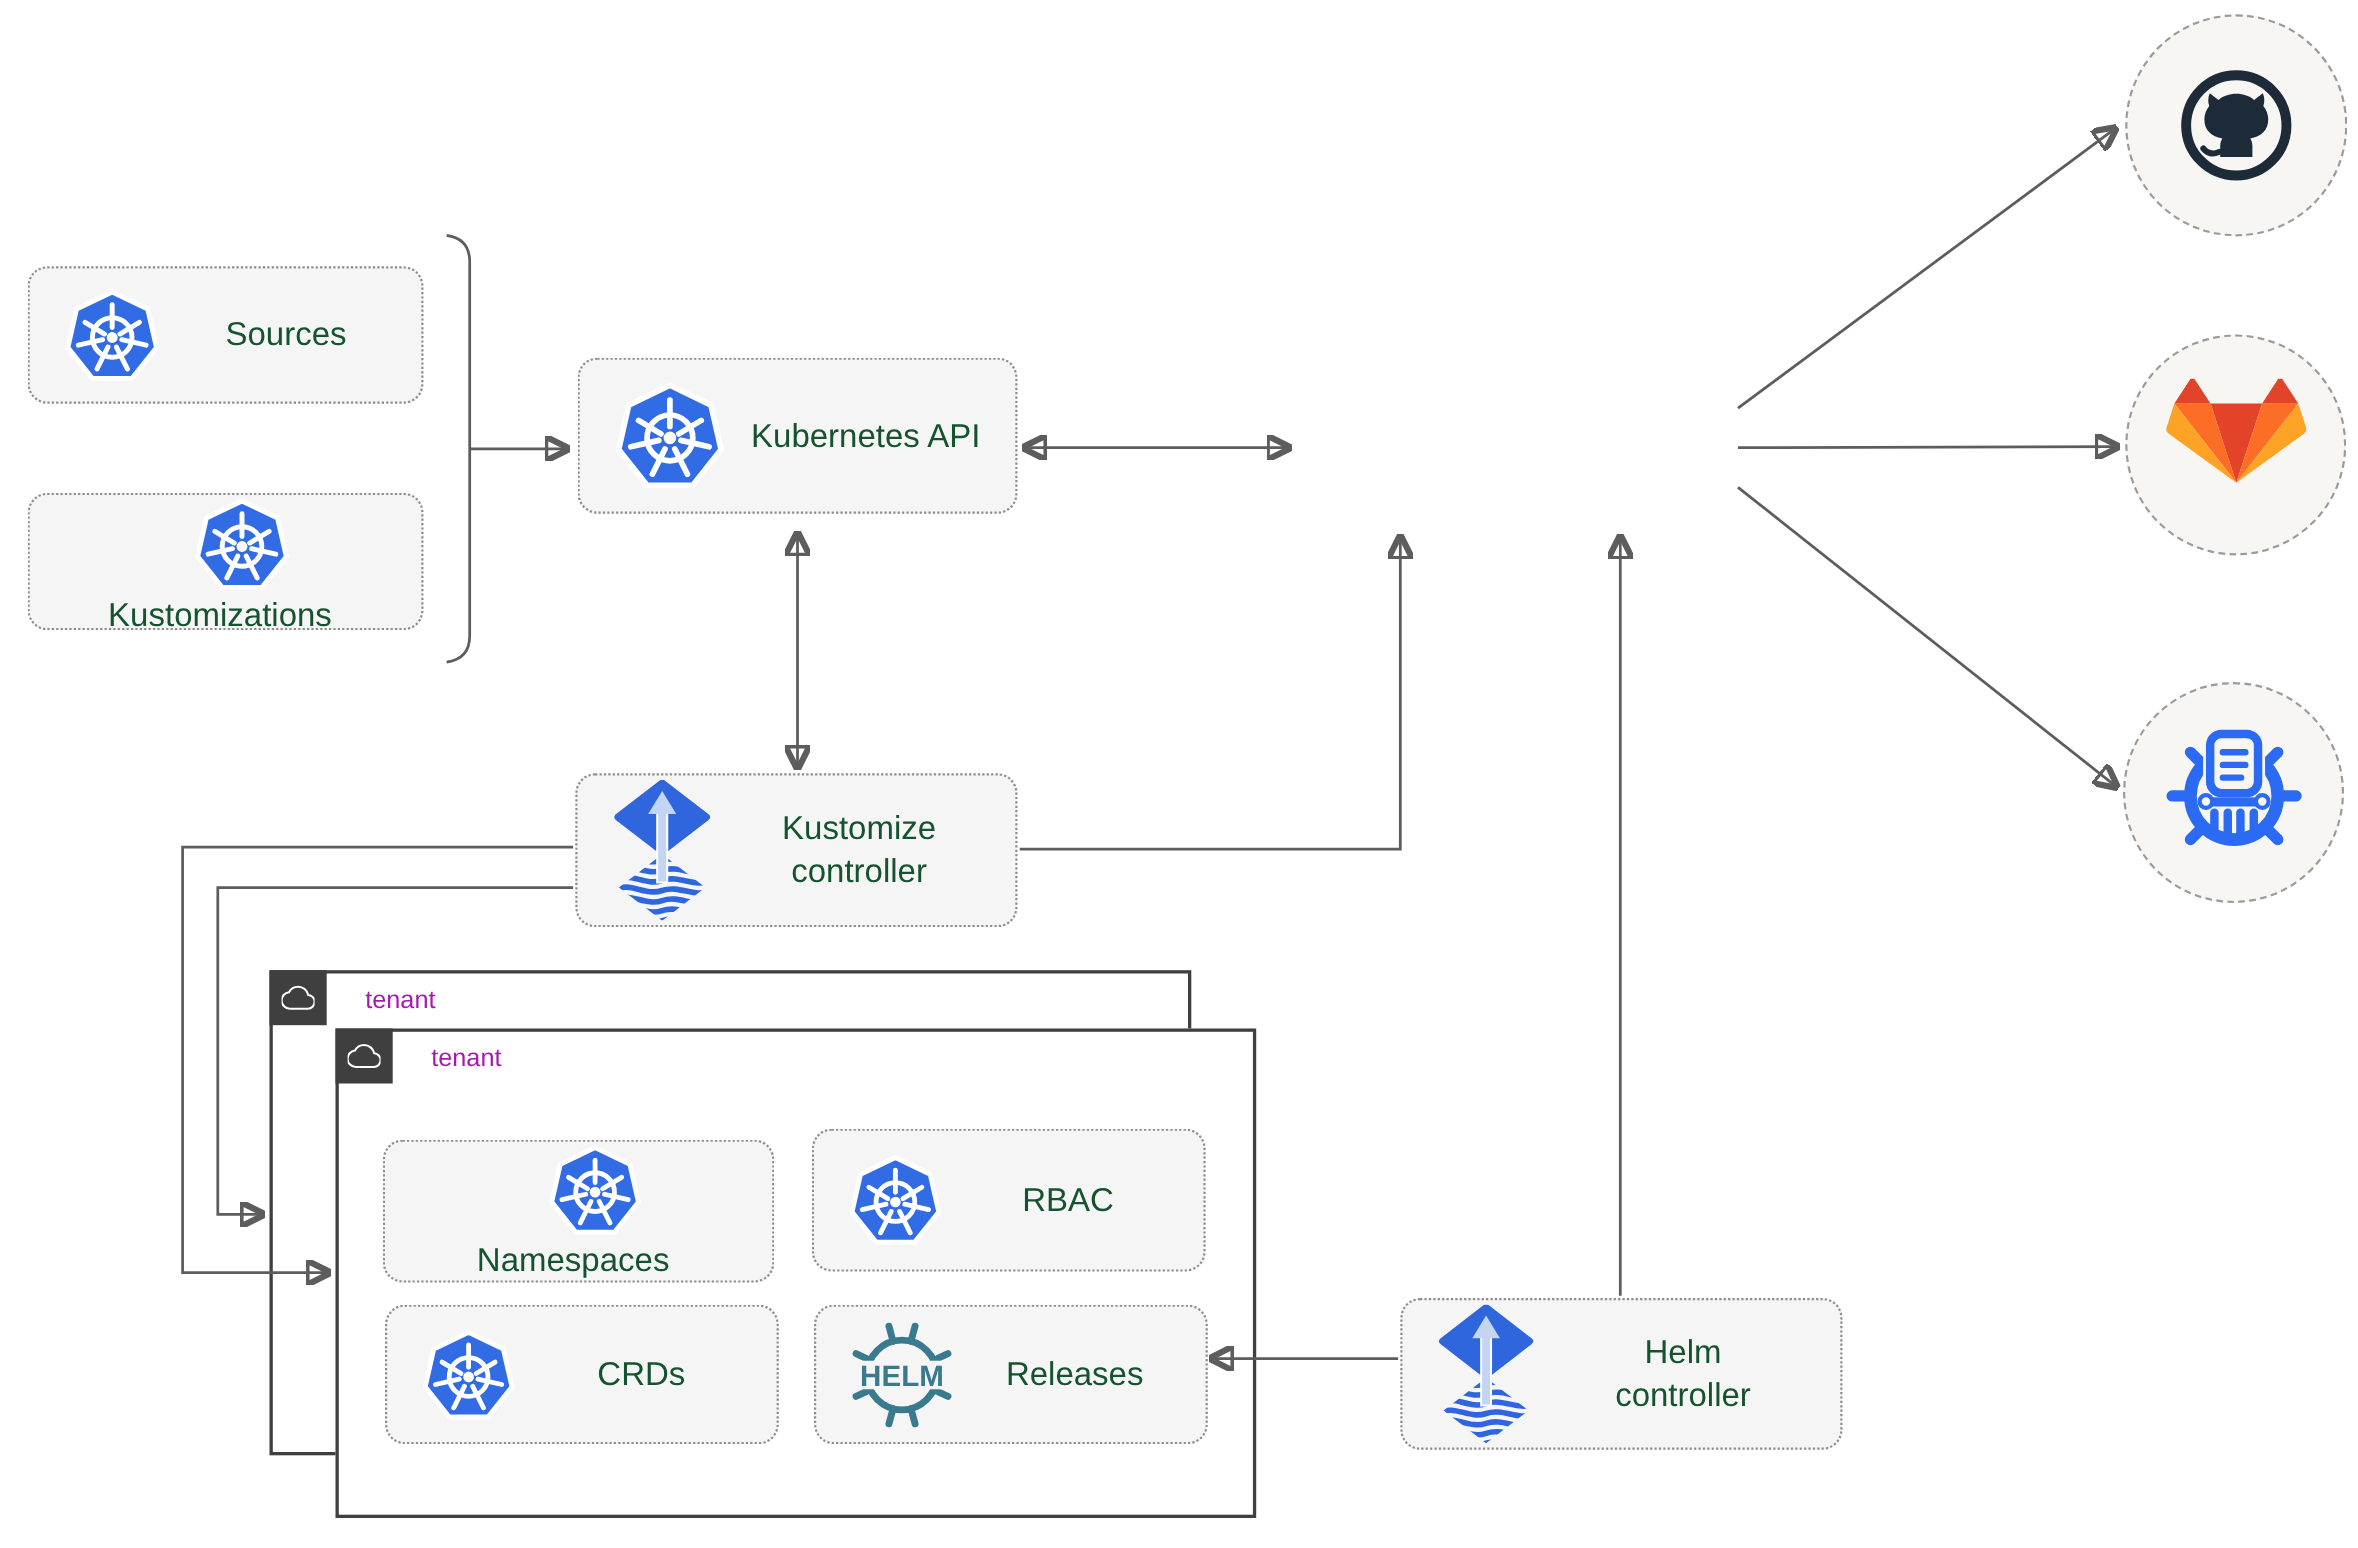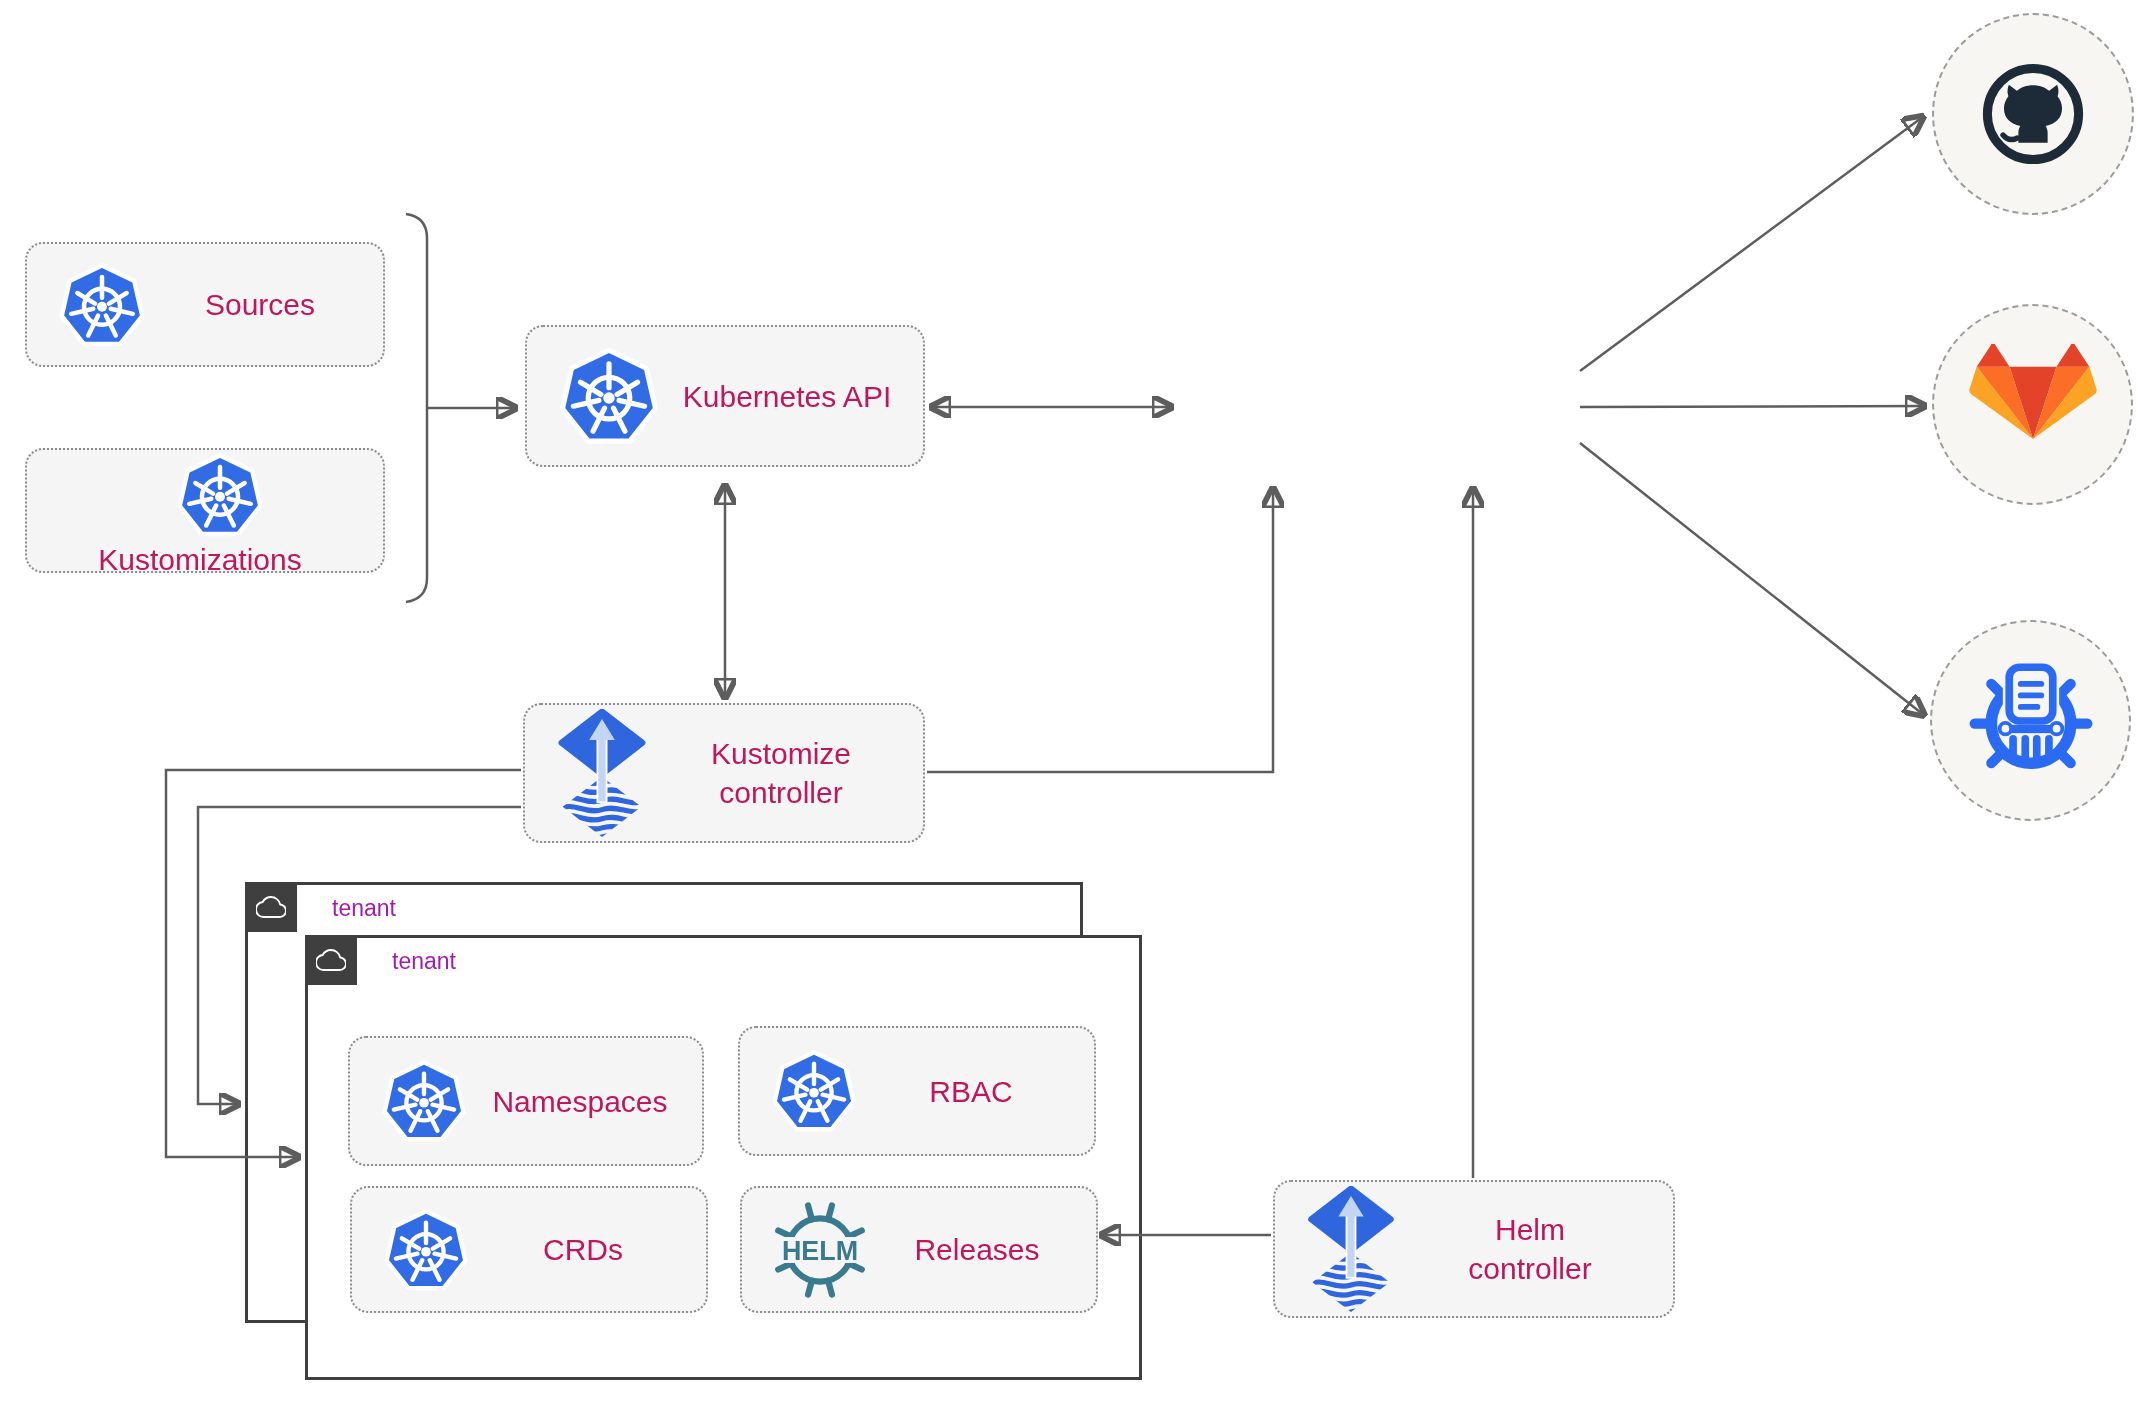--- a/index.html
+++ b/index.html
@@ -3,21 +3,21 @@
 <meta charset="utf-8">
 <style>
   html,body{margin:0;padding:0;background:#ffffff;}
   #canvas{position:relative;width:2144px;height:1407px;background:#ffffff;overflow:hidden;
           font-family:"Liberation Sans", sans-serif;}
   
   .node{position:absolute;display:flex;align-items:center;background:#f5f5f5;
         border:2px dotted #8c8c8c;border-radius:18px;box-sizing:border-box;}
   .node .icon{margin-left:30px;flex:0 0 auto;display:flex;align-items:center;}
   .node .label-wrap{flex:1;display:flex;justify-content:center;align-items:center;padding:0 18px 0 8px;}
-  .node .label{font-size:30px;color:#be185d;text-align:center;line-height:1.3;}
+  .node .label{font-size:30px;color:#14532d;text-align:center;line-height:1.3;}
   .node .label.two-line{width:180px;}
   
   .endpoint{position:absolute;border:2.5px dashed #9b9b9b;border-radius:50%;background:#f7f6f2;
             display:flex;align-items:center;justify-content:center;box-sizing:border-box;}
   
   .tenant{position:absolute;background:#ffffff;border:3px solid #3f3f3f;box-sizing:border-box;}
   .tenant .corner{position:absolute;left:-3px;top:-3px;width:52px;height:50px;background:#3f3f3f;
                   display:flex;align-items:center;justify-content:center;}
   .tenant .tenant-label{position:absolute;left:84px;top:10px;font-size:23px;color:#a21caf;}
   
@@ -146,21 +146,21 @@
   </div>
 
   <div class="tenant" style="left:305px;top:935px;width:837px;height:445px;">
     <div class="corner">
       <svg width="34" height="30" viewBox="0 0 24 24">
           <use href="#sym-cloud"></use>
         </svg>
     </div>
     <div class="tenant-label">tenant</div>
 
-    <div class="node" style="left:40px;top:98px;width:356px;height:130px;">
+    <div class="node" style="left:40px;top:98px;width:356px;height:130px;flex-direction:column;">
       <span class="icon">
         <svg width="88" height="88" viewBox="0 0 100 100">
             <use href="#sym-k8s"></use>
           </svg>
         </span>
       <span class="label-wrap">
           <span class="label">Namespaces</span>
         </span>
     </div>
     <div class="node" style="left:430px;top:88px;width:358px;height:130px;">

